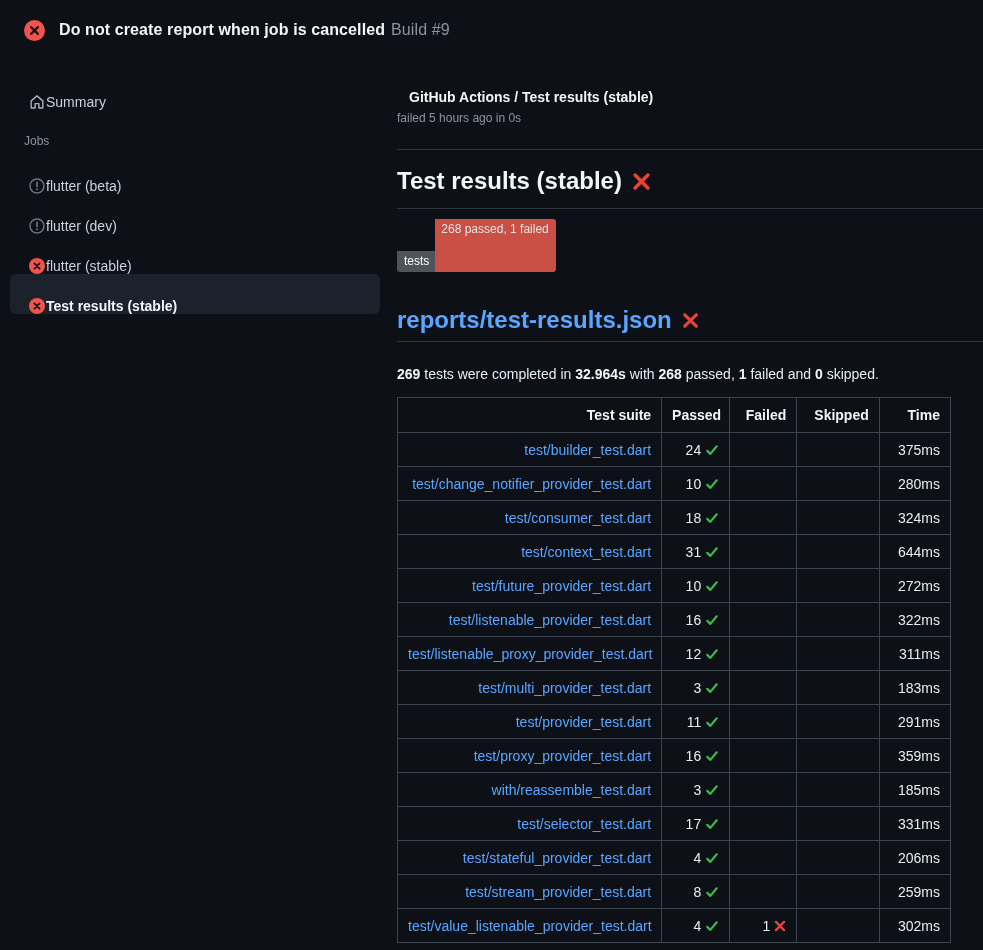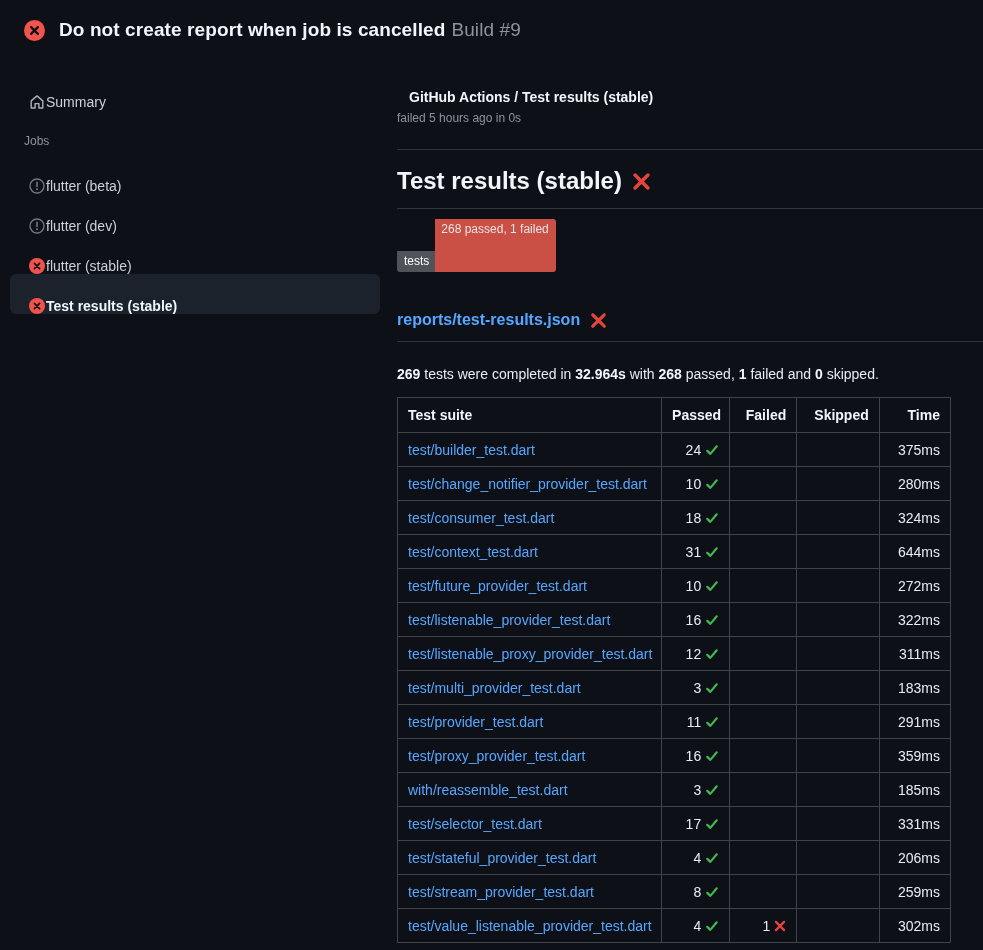--- a/index.html
+++ b/index.html
@@ -13,21 +13,21 @@
   body{
     background:var(--bg);
     color:var(--fg);
     font-family:"Liberation Sans", sans-serif;
     font-size:14px;
   }
   .topbar{
     display:flex; align-items:center; gap:14px;
     padding:16px 24px 12px 24px; height:56px;
   }
-  .topbar h1{font-size:19px; font-weight:700; color:var(--bright); letter-spacing:.1px;}
+  .topbar h1{font-size:16px; font-weight:700; color:var(--bright); letter-spacing:.1px;}
   .topbar .build{color:var(--muted); font-weight:400; margin-left:6px;}
   .layout{display:flex; align-items:flex-start;}
   
   .sidebar{width:390px; flex:0 0 390px; padding:20px 10px 0 10px;}
   .side-item{
     display:flex; align-items:flex-end; gap:1px;
     height:34px; padding:0 18px; border-radius:6px;
     color:#c9d1d9; cursor:pointer;
   }
   .side-item .ic{display:flex; width:17px; justify-content:center; flex:0 0 17px;}
@@ -44,39 +44,39 @@
   hr.divider{border:none; border-top:1px solid var(--border); margin-top:22px;}
   h2.section-title{
     margin-top:16px; font-size:24px; font-weight:600; color:var(--bright);
     line-height:30px; padding-bottom:12px; border-bottom:1px solid var(--border);
     display:flex; align-items:center; gap:10px;
   }
   .badge{display:inline-flex; margin-top:10px; font-size:12px; line-height:14px; border-radius:3px; overflow:hidden;}
   .badge-label{background:var(--badge-label-bg); color:#fff; padding:3px 6px 4px 7px;margin-top:32px;}
   .badge-value{background:var(--badge-value-bg); color:#e5e5e5; padding:3px 7px 4px 6px;}
   h3.report-title{
-    margin-top:34px; font-size:16px; font-weight:700; line-height:28px;
+    margin-top:34px; font-size:24px; font-weight:700; line-height:28px;
     padding-bottom:7px; border-bottom:1px solid var(--border);
     display:flex; align-items:center; gap:10px;
   }
   h3.report-title a{color:var(--link); text-decoration:none; cursor:pointer;}
   .summary-line{margin-top:22px; line-height:21px; color:var(--fg);}
   .summary-line b{color:var(--bright);}
   
   table.results{
     margin-top:12px; border-collapse:collapse; table-layout:fixed; width:554px;
     font-size:14px;
   }
   table.results th, table.results td{
     border:1px solid var(--table-border);
     padding:6px 10px; height:34px; line-height:20px;
     white-space:nowrap; overflow:hidden;
   }
   table.results th{font-weight:700; color:var(--bright); height:35px;}
-  th.left, td.left{text-align:left; padding-left:13px;}
+  th.left, td.left{text-align:right; padding-left:13px;}
   th.num, td.num{text-align:right;}
   td.suite a{color:var(--link); text-decoration:none; cursor:pointer;}
   td .cellwrap{display:inline-flex; align-items:center; gap:4px;}
   td.time{color:var(--fg);}
   
   .status-circle{display:inline-flex; line-height:0;}
 </style>
 </head>
 <body>
 

